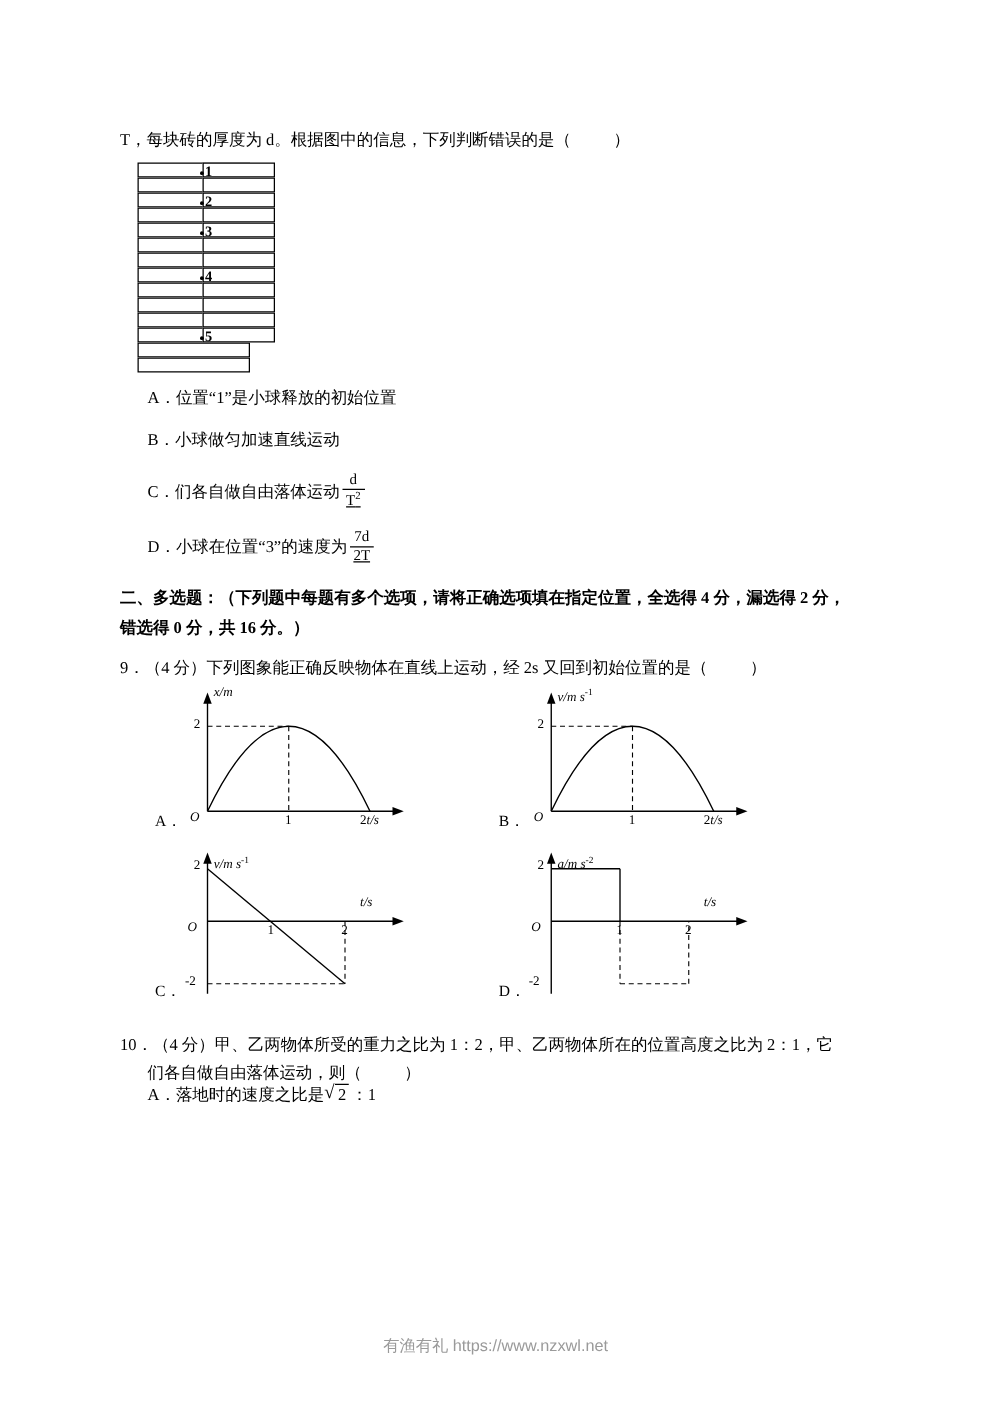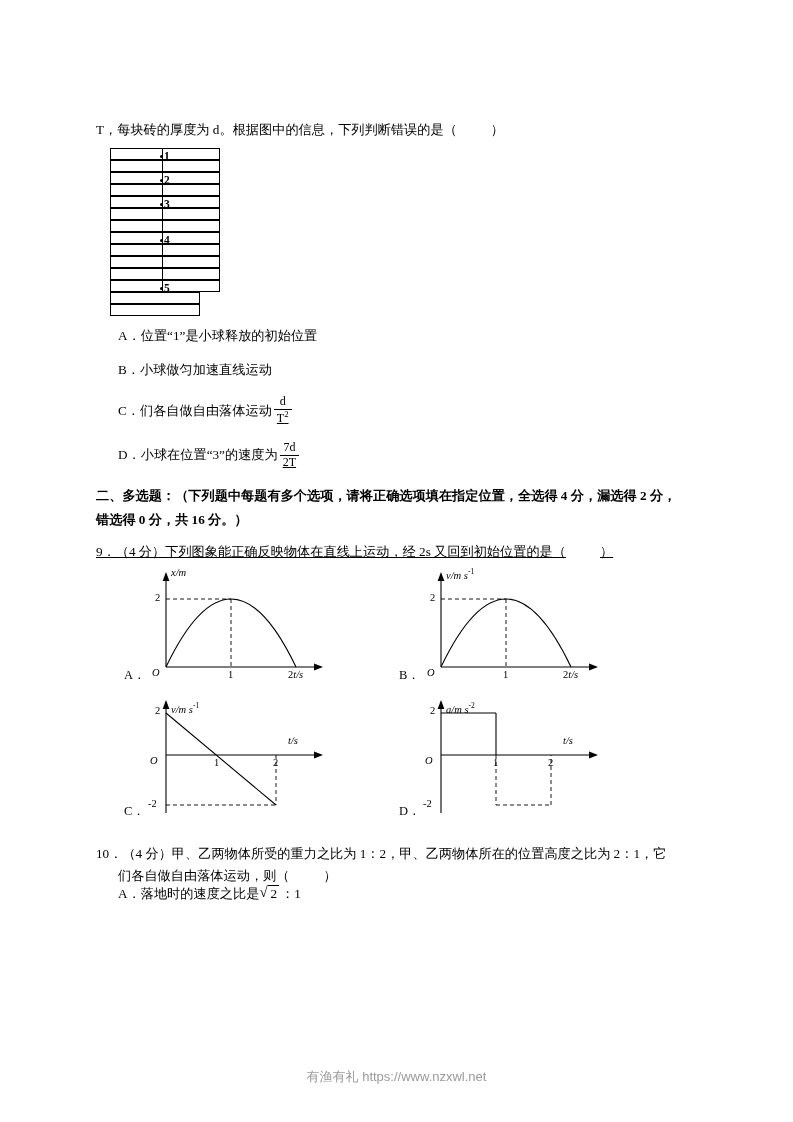--- a/index.html
+++ b/index.html
@@ -17,21 +17,21 @@
   }
   .page {
     position: absolute;
     left: 0; top: 0;
     width: 793px;
     height: 1122px;
   }
   .content {
     position: absolute;
     left: 96px;
-    top: 120px;
+    top: 102px;
     width: 610px;
   }
   .line {
     font-size: 13.2px;
     line-height: 1.5;
     margin-bottom: 0;
     white-space: nowrap;
   }
   .indent-opt {
     margin-left: 22px;
@@ -116,21 +116,21 @@
     font-weight: bold;
     line-height: 1.85;
     margin-top: 14px;
   }
   .sec-head-2 {
     font-size: 13.2px;
     font-weight: bold;
     line-height: 1.85;
   }
 
-  .q9 { margin-top: 10px; font-size: 13.2px; text-decoration: underline; }
+  .q9 { margin-top: 10px; font-size: 13.2px; }
 
   .graphs {
     position: relative;
     width: 610px;
     height: 272px;
     margin-top: 6px;
   }
   .graph-cell {
     position: absolute;
   }

